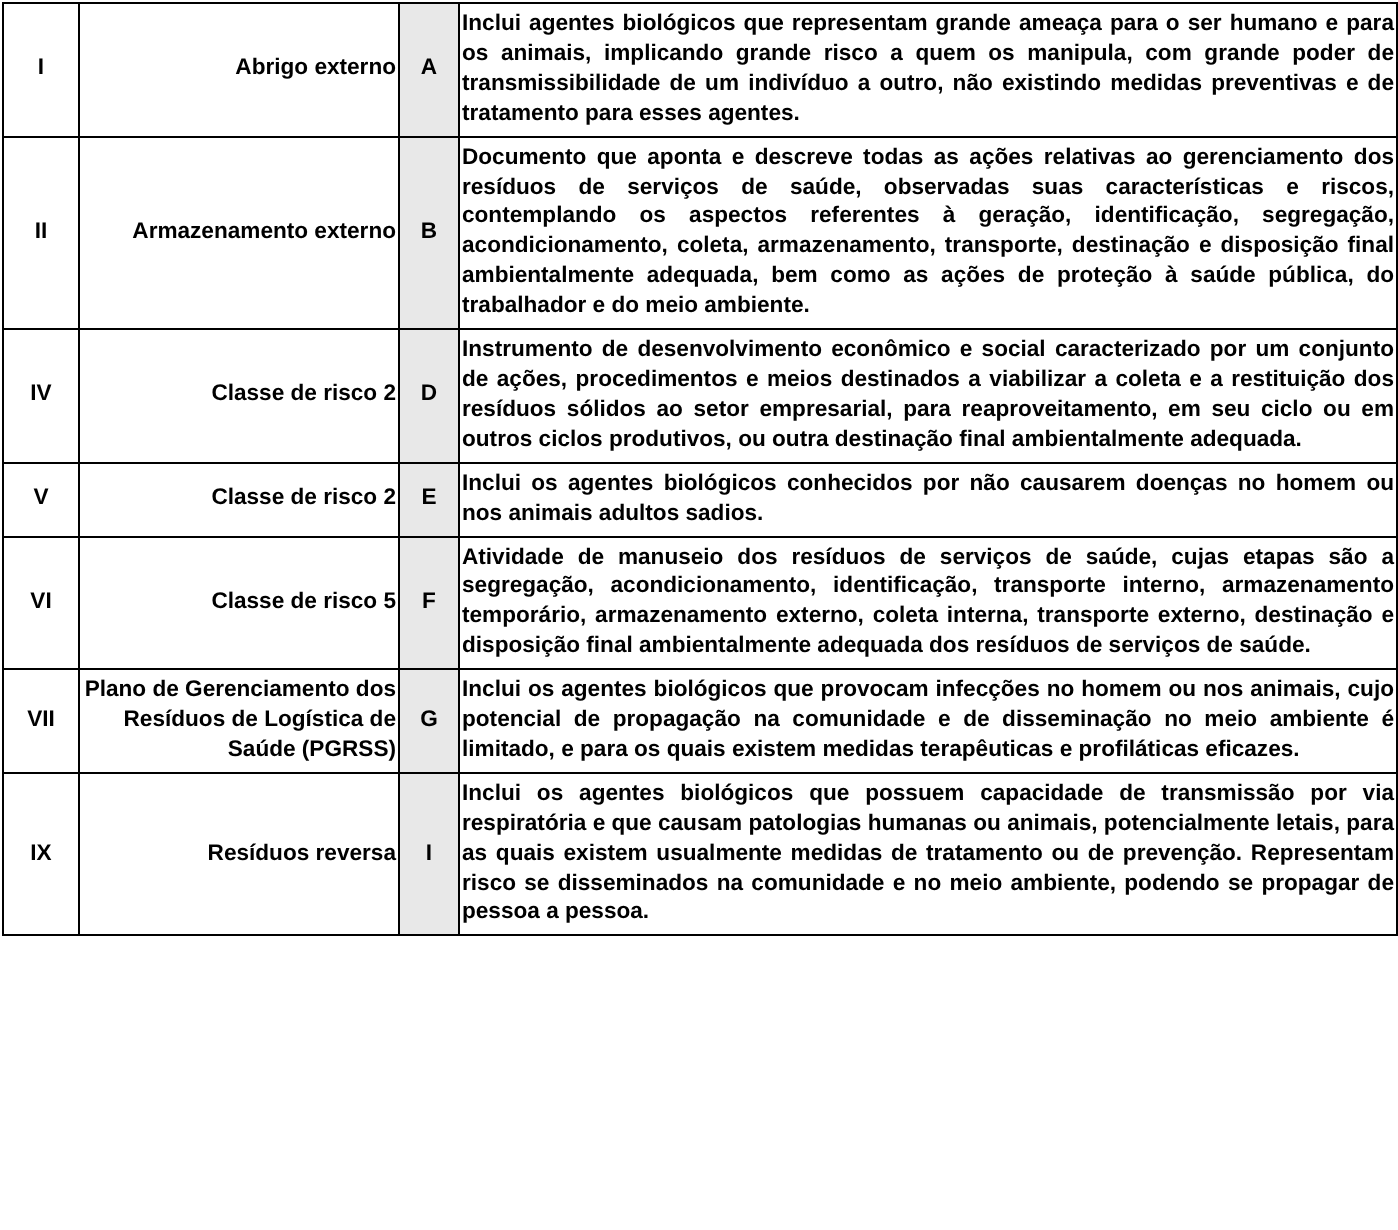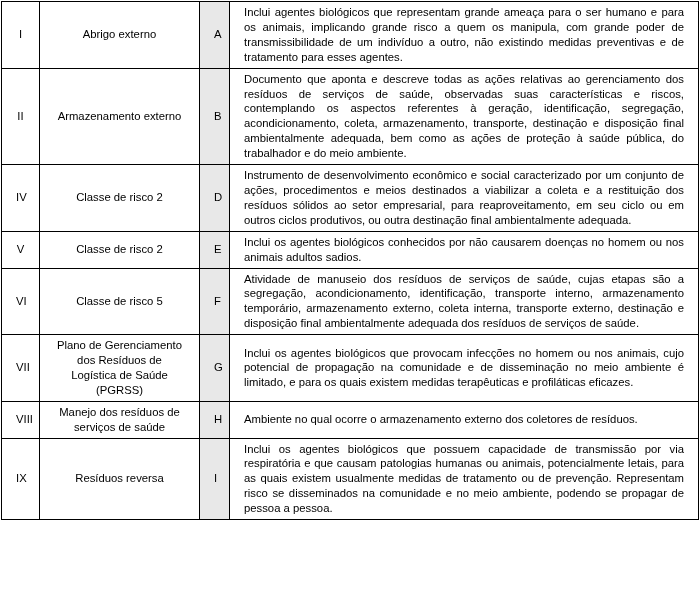--- a/index.html
+++ b/index.html
@@ -21,36 +21,37 @@
   }
   table.matching-table {
     border-collapse: collapse;
     width: 697px;
     margin: 1px;
     table-layout: fixed;
   }
   table.matching-table td {
     border: 1px solid #000000;
     vertical-align: middle;
-    padding: 3px 14px;
+    padding: 3px 1px;
     font-size: 11.3px;
     line-height: 1.32;
+    font-weight: bold;
   }
   col.c-roman { width: 38px; }
   col.c-term  { width: 160px; }
   col.c-letter{ width: 30px; }
   col.c-def   { width: 469px; }
 
   td.roman {
     text-align: center;
     vertical-align: middle;
     font-size: 11.5px;
   }
   td.term {
-    text-align: center;
+    text-align: right;
     vertical-align: middle;
     font-size: 11.5px;
     padding-left: 7px;
     line-height: 1.3;
   }
   td.letter {
     text-align: center;
     vertical-align: middle;
     background: #e8e8e8;
     font-size: 11.5px;
@@ -106,26 +107,20 @@
         <td class="letter">F</td>
         <td class="def">Atividade de manuseio dos resíduos de serviços de saúde, cujas etapas são a segregação, acondicionamento, identificação, transporte interno, armazenamento temporário, armazenamento externo, coleta interna, transporte externo, destinação e disposição final ambientalmente adequada dos resíduos de serviços de saúde.</td>
       </tr>
       <tr>
         <td class="roman">VII</td>
         <td class="term">Plano de Gerenciamento dos Resíduos de Logística de Saúde (PGRSS)</td>
         <td class="letter">G</td>
         <td class="def">Inclui os agentes biológicos que provocam infecções no homem ou nos animais, cujo potencial de propagação na comunidade e de disseminação no meio ambiente é limitado, e para os quais existem medidas terapêuticas e profiláticas eficazes.</td>
       </tr>
       <tr>
-        <td class="roman">VIII</td>
-        <td class="term">Manejo dos resíduos de serviços de saúde</td>
-        <td class="letter">H</td>
-        <td class="def">Ambiente no qual ocorre o armazenamento externo dos coletores de resíduos.</td>
-      </tr>
-      <tr>
         <td class="roman">IX</td>
         <td class="term">Resíduos reversa</td>
         <td class="letter">I</td>
         <td class="def">Inclui os agentes biológicos que possuem capacidade de transmissão por via respiratória e que causam patologias humanas ou animais, potencialmente letais, para as quais existem usualmente medidas de tratamento ou de prevenção. Representam risco se disseminados na comunidade e no meio ambiente, podendo se propagar de pessoa a pessoa.</td>
       </tr>
     </tbody>
   </table>
 </div>
 
 </body></html>

